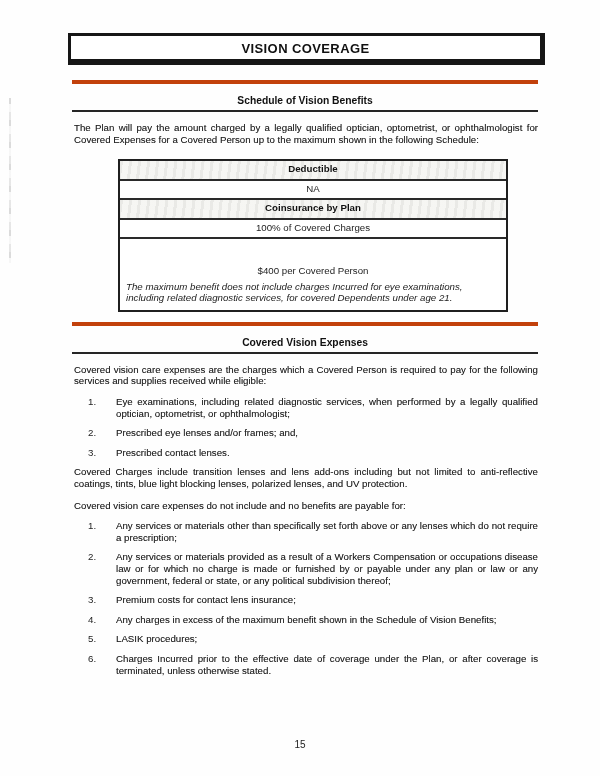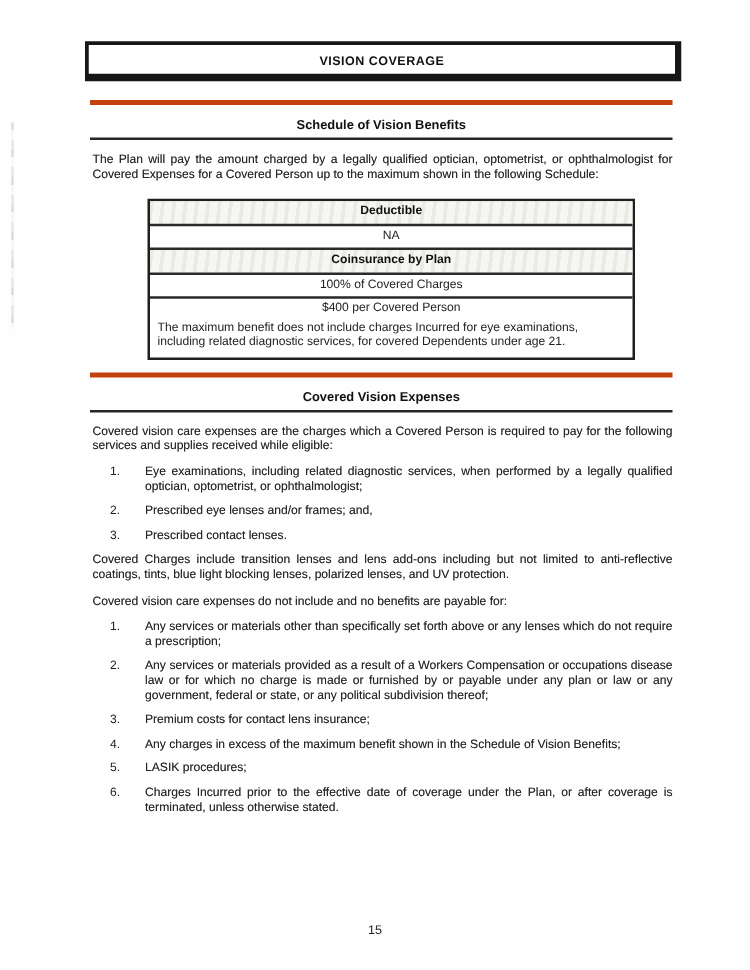--- a/index.html
+++ b/index.html
@@ -34,21 +34,21 @@
     border: 3px solid #161616;
     border-right-width: 5px;
     border-bottom-width: 6px;
     padding: 3px 0 2px;
     text-align: center;
     margin-bottom: 15px;
     background: #fff;
   }
   .doc-title {
     font-weight: bold;
-    font-size: 10px;
+    font-size: 13px;
     letter-spacing: 0.4px;
     color: #111;
   }
   .section-header {
     width: 466px;
     margin-left: -2px;
     border-top: 4px solid #c2410c;
     border-bottom: 2px solid #262626;
     text-align: center;
     padding: 6px 0 2px;
@@ -86,27 +86,28 @@
     background:
       repeating-linear-gradient(97deg,
         rgba(120,120,115,0.10) 0 3px,
         rgba(240,240,238,0.05) 3px 9px),
       #f6f6f3;
   }
   .tbl-value {
     color: #222;
     border-bottom: 2px solid #2a2a2a;
   }
-  .tbl-value.last { border-bottom: none; padding-bottom: 2px; }
+  .tbl-value.last { border-bottom: none; padding-bottom: 2px; margin-top: 24px; }
   .tbl-note {
     padding: 2px 6px 6px;
     font-size: 9.7px;
     line-height: 11.6px;
     text-align: left;
     color: #222;
+    font-style: italic;
   }
   .num-list { margin-top: 9px; }
   .num-item {
     display: flex;
     margin-bottom: 8px;
   }
   .num-item .num {
     flex: 0 0 42px;
     padding-left: 14px;
     font-size: 9.7px;

